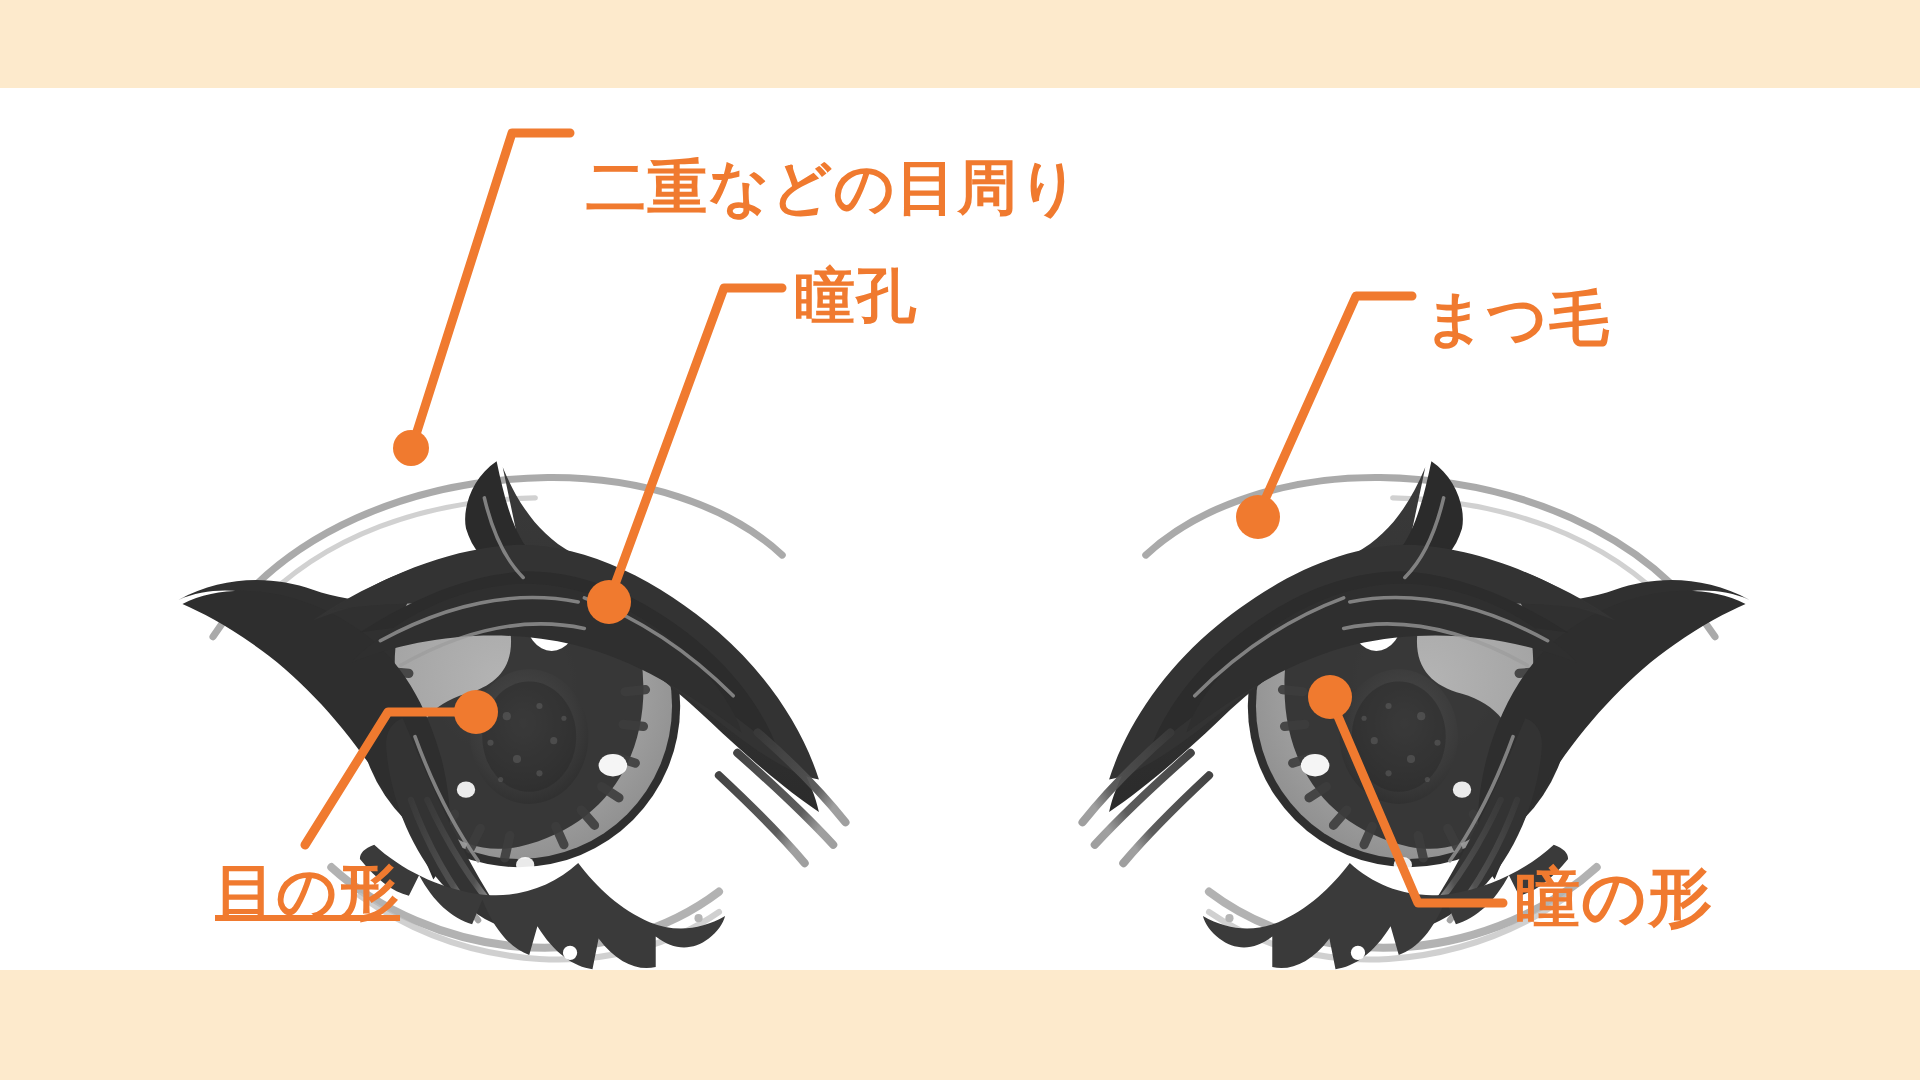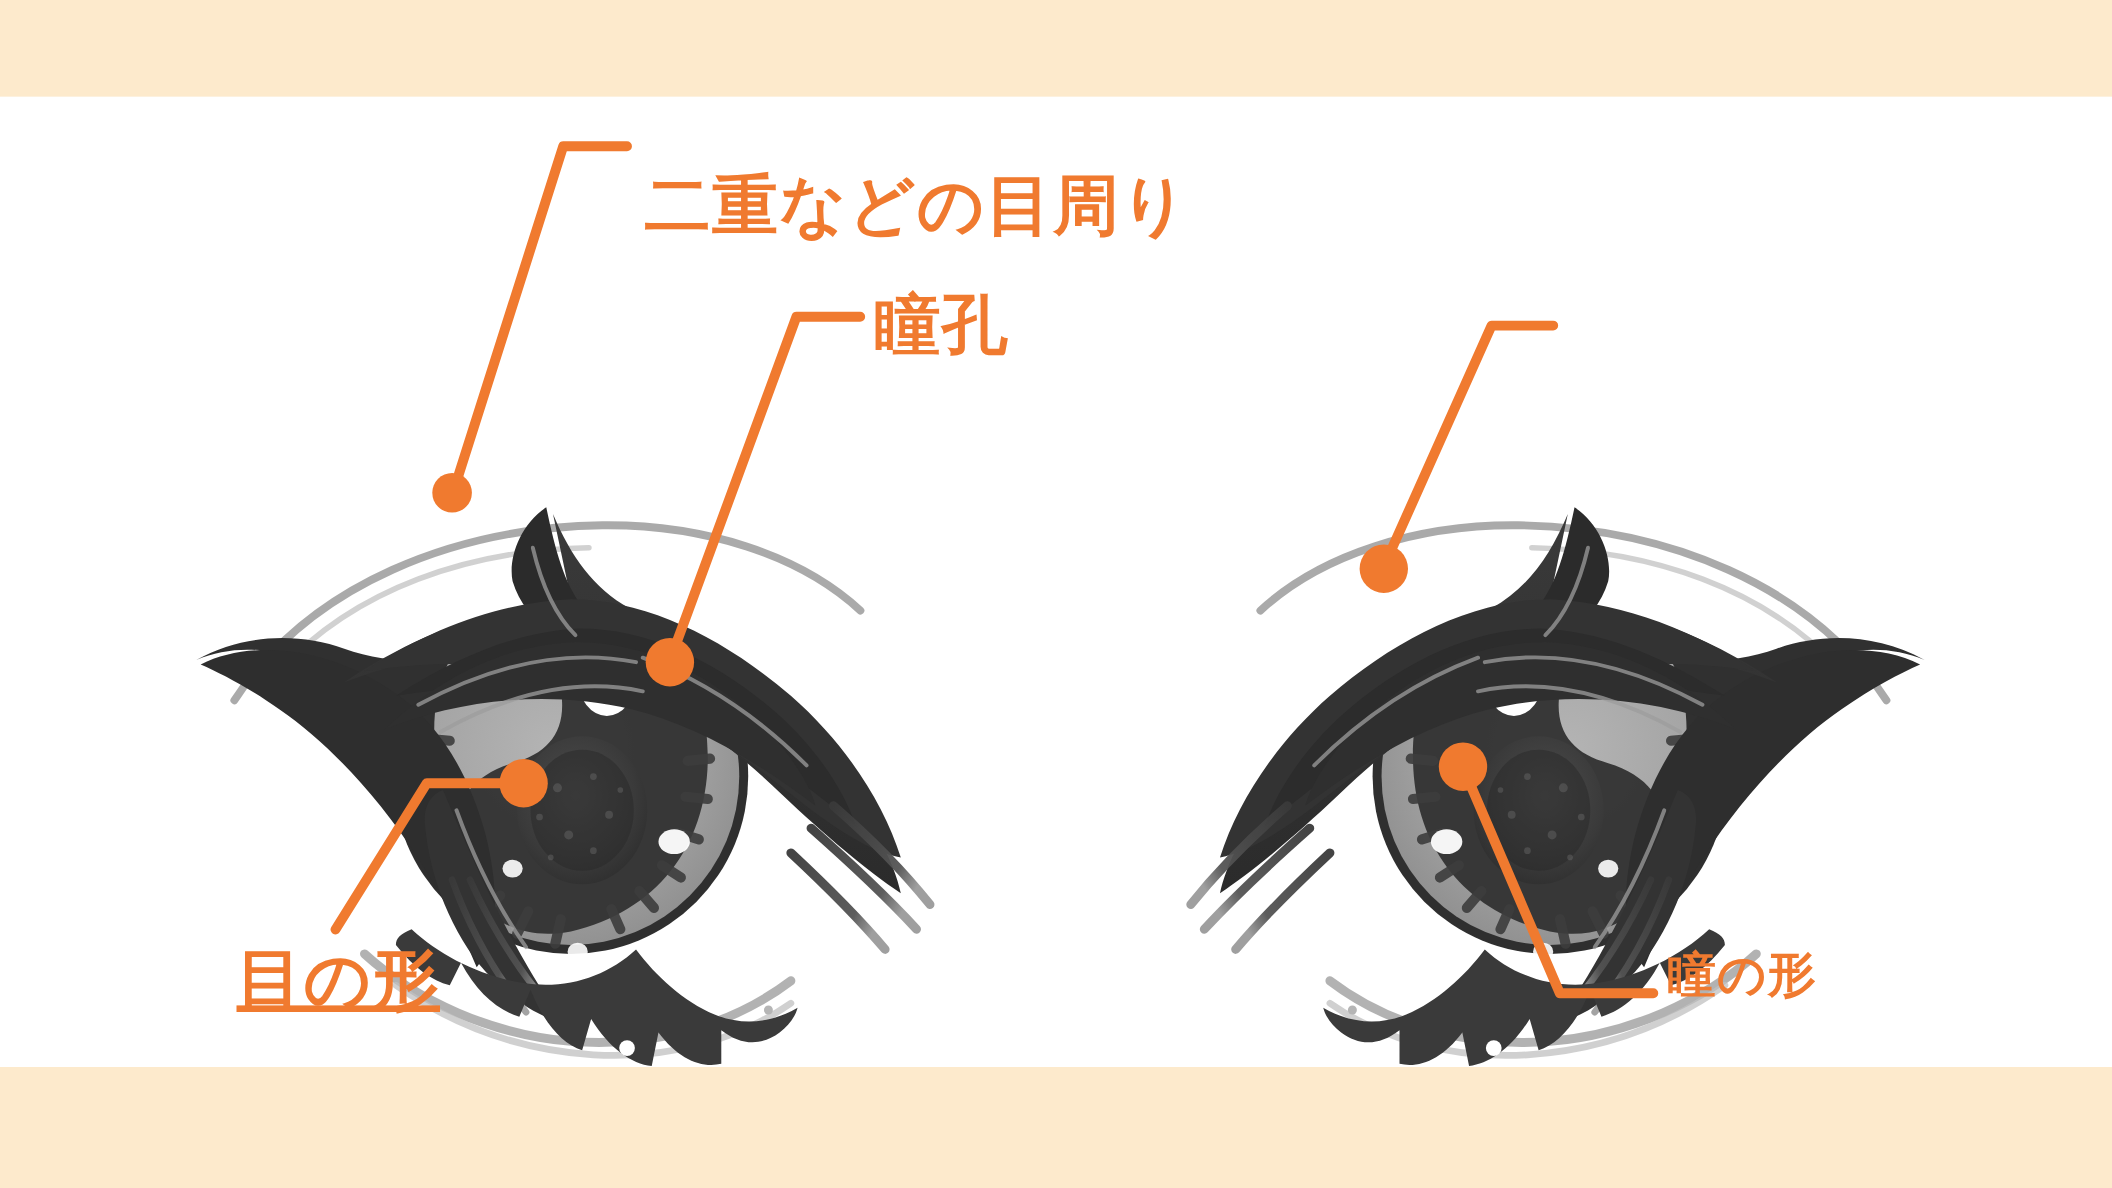--- a/index.html
+++ b/index.html
@@ -54,21 +54,21 @@
     white-space: nowrap;
     line-height: 1.12;
     font-family: "DejaVu Sans", "Liberation Sans", sans-serif;
   }
 
   #label-eyelid-area { left: 586px; top: 122px; font-size: 60px; margin-top: 32px; }
   #label-pupil       { left: 795px; top: 262px; font-size: 60px; text-align: center; }
   #label-highlight   { left: 795px; top: 347px; font-size: 60px; }
   #label-eye-shape   { left: 215px; top: 858px; font-size: 60px; text-decoration: underline; }
   #label-eyelash     { left: 1424px; top: 285px; font-size: 60px; }
-  #label-pupil-shape { left: 1516px; top: 862px; font-size: 44px; }
+  #label-pupil-shape { left: 1516px; top: 862px; font-size: 64px; }
 </style>
 </head>
 <body>
 
 <div id="stage">
 
   <div class="band" id="band-top"></div>
   <div class="band" id="band-bottom"></div>
 
   <div id="canvas-area"></div>
@@ -291,16 +291,17 @@
     </g>
   </svg>
 
   <div class="label" id="label-eyelid-area">二重などの目周り</div>
 
   <div class="label" id="label-pupil">瞳孔</div>
 
 
   <div class="label" id="label-eye-shape">目の形</div>
 
+  <div class="label" id="label-eyelash">まつ毛</div>
 
   <div class="label" id="label-pupil-shape">瞳の形</div>
 
 </div>
 
 </body></html>

